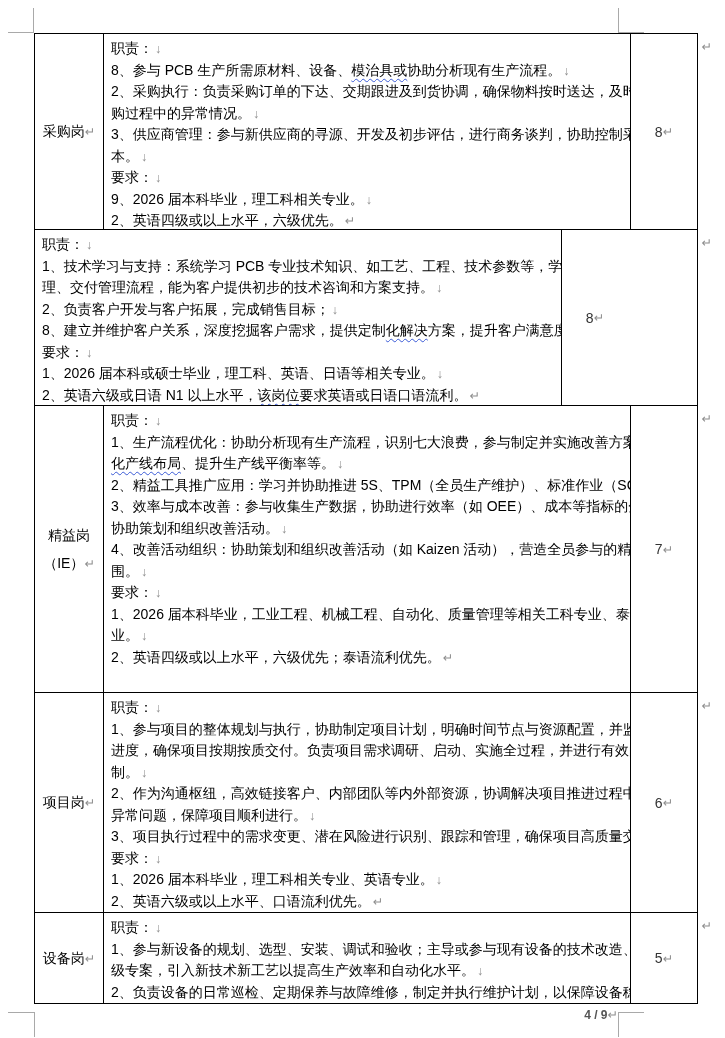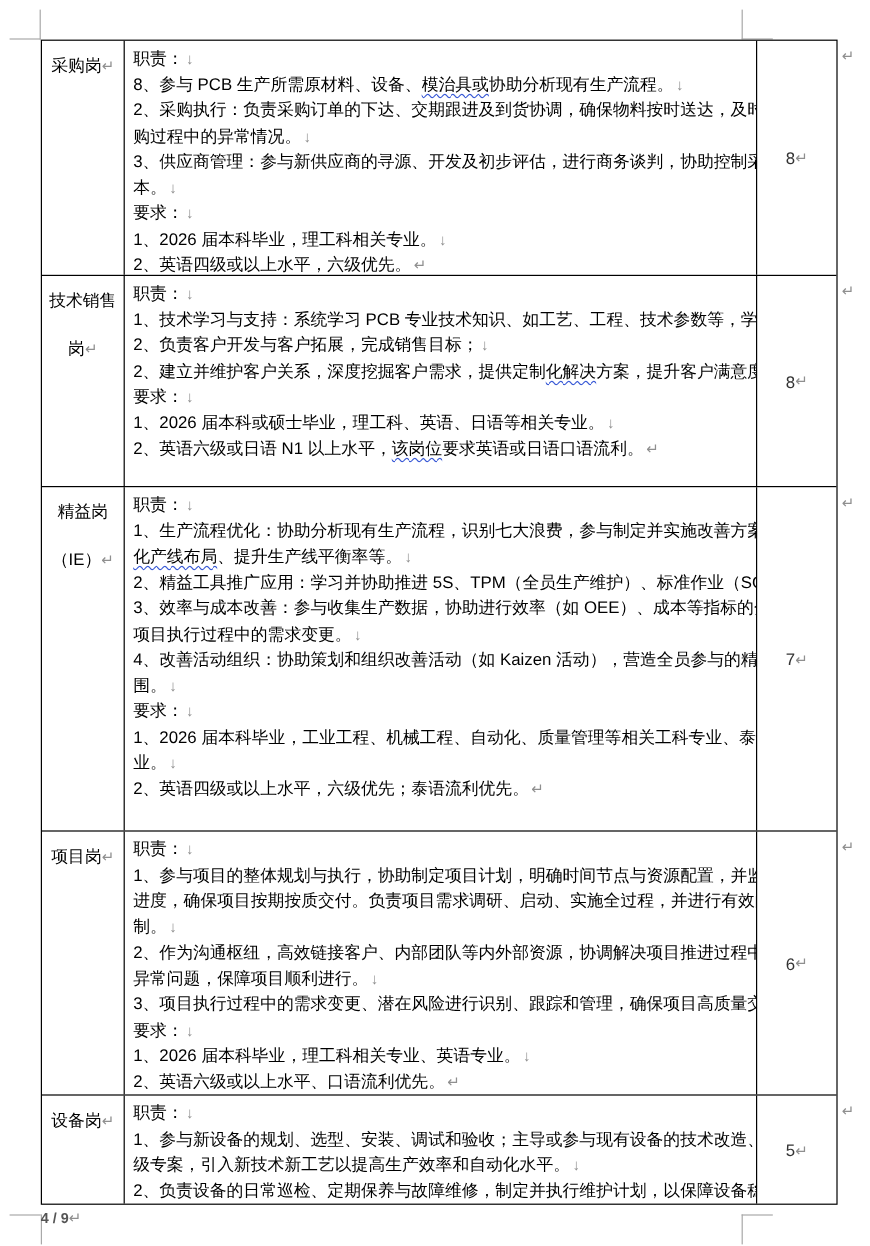--- a/index.html
+++ b/index.html
@@ -32,22 +32,22 @@
   }
   .trow {
     display:flex; position:relative;
     border-bottom:1px solid #000;
     overflow:visible;
   }
   .trow:last-child { border-bottom:none; }
   .cell { overflow:hidden; }
   .cell-pos {
     width:69px; border-right:1px solid #000;
-    display:flex; flex-direction:column; align-items:center;
-    font-size:14px; line-height:40px; text-align:center;
+    display:flex; flex-direction:column; justify-content:center; align-items:center;
+    font-size:14px; line-height:28px; text-align:center;
   }
   .cell-desc {
     width:527px; border-right:1px solid #000;
     padding:4px 6px 0 7px;
     font-size:14px;
   }
   .cell-count {
     width:66px;
     display:flex; align-items:center; justify-content:center;
     font-size:14px; color:#333;
@@ -62,21 +62,21 @@
     text-decoration-thickness:1px;
     text-underline-offset:3px;
   }
   .row-end-mark {
     position:absolute; right:-15px; top:5px;
     color:#8f8f8f; font-size:12.5px;
   }
   
   .footer {
     position:absolute; left:34px; top:1007px; width:584px;
-    text-align:left; font-size:12px; font-weight:bold; color:#555;
+    text-align:right; font-size:12px; font-weight:bold; color:#555;
   }
   .footer .mark { font-weight:normal; }
 </style>
 </head>
 <body>
 
 <div class="crop v tl-v"></div>
 <div class="crop h tl-h"></div>
 <div class="crop v tr-v"></div>
 <div class="crop h tr-h"></div>
@@ -91,39 +91,36 @@
         <div class="pos-line">采购岗<span class="mark">↵</span></div>
       </div>
       <div class="cell cell-desc">
         <div class="desc-line"><span>职责：</span><span class="mark">↓</span></div>
         <div class="desc-line"><span>8、参与 PCB 生产所需原材料、设备、</span><span class="wavy">模治具或</span><span>协助分析现有生产流程。</span><span class="mark">↓</span></div>
         <div class="desc-line"><span>2、采购执行：负责采购订单的下达、交期跟进及到货协调，确保物料按时送达，及时处理采</span></div>
         <div class="desc-line"><span>购过程中的异常情况。</span><span class="mark">↓</span></div>
         <div class="desc-line"><span>3、供应商管理：参与新供应商的寻源、开发及初步评估，进行商务谈判，协助控制采购成</span></div>
         <div class="desc-line"><span>本。</span><span class="mark">↓</span></div>
         <div class="desc-line"><span>要求：</span><span class="mark">↓</span></div>
-        <div class="desc-line"><span>1、2026 届本科毕业，理工科相关专业。</span><span class="mark">↓</span></div>
+        <div class="desc-line"><span>9、2026 届本科毕业，理工科相关专业。</span><span class="mark">↓</span></div>
         <div class="desc-line"><span>2、英语四级或以上水平，六级优先。</span><span class="mark">↵</span></div>
       </div>
       <div class="cell cell-count">
         <span>8</span>
         <span class="mark">↵</span>
       </div>
       <span class="mark row-end-mark">↵</span>
     </div>
     <div class="trow" style="height: 176px;">
-      <div class="cell cell-pos">
-        <div class="pos-line">技术销售</div>
-        <div class="pos-line">岗<span class="mark">↵</span></div>
-      </div>
       <div class="cell cell-desc">
         <div class="desc-line"><span>职责：</span><span class="mark">↓</span></div>
         <div class="desc-line"><span>1、技术学习与支持：系统学习 PCB 专业技术知识、如工艺、工程、技术参数等，学习项目管</span></div>
+        <div class="desc-line"><span>理、交付管理流程，能为客户提供初步的技术咨询和方案支持。</span><span class="mark">↓</span></div>
         <div class="desc-line"><span>2、负责客户开发与客户拓展，完成销售目标；</span><span class="mark">↓</span></div>
-        <div class="desc-line"><span>2、建立并维护客户关系，深度挖掘客户需求，提供定制</span><span class="wavy">化解决</span><span>方案，提升客户满意度。 </span></div>
+        <div class="desc-line"><span>8、建立并维护客户关系，深度挖掘客户需求，提供定制</span><span class="wavy">化解决</span><span>方案，提升客户满意度。 </span></div>
         <div class="desc-line"><span>要求：</span><span class="mark">↓</span></div>
         <div class="desc-line"><span>1、2026 届本科或硕士毕业，理工科、英语、日语等相关专业。</span><span class="mark">↓</span></div>
         <div class="desc-line"><span>2、英语六级或日语 N1 以上水平，</span><span class="wavy">该岗位</span><span>要求英语或日语口语流利。</span><span class="mark">↵</span></div>
       </div>
       <div class="cell cell-count">
         <span>8</span>
         <span class="mark">↵</span>
       </div>
       <span class="mark row-end-mark">↵</span>
     </div>
@@ -131,21 +128,21 @@
       <div class="cell cell-pos">
         <div class="pos-line">精益岗</div>
         <div class="pos-line">（IE）<span class="mark">↵</span></div>
       </div>
       <div class="cell cell-desc">
         <div class="desc-line"><span>职责：</span><span class="mark">↓</span></div>
         <div class="desc-line"><span>1、生产流程优化：协助分析现有生产流程，识别七大浪费，参与制定并实施改善方案，</span></div>
         <div class="desc-line"><span class="wavy">化产线布局</span><span>、提升生产线平衡率等。</span><span class="mark">↓</span></div>
         <div class="desc-line"><span>2、精益工具推广应用：学习并协助推进 5S、TPM（全员生产维护）、标准作业（SOP）、价</span></div>
         <div class="desc-line"><span>3、效率与成本改善：参与收集生产数据，协助进行效率（如 OEE）、成本等指标的分析，支</span></div>
-        <div class="desc-line"><span>项目执行过程中的需求变更。</span><span class="mark">↓</span></div>
+        <div class="desc-line"><span>协助策划和组织改善活动。</span><span class="mark">↓</span></div>
         <div class="desc-line"><span>4、改善活动组织：协助策划和组织改善活动（如 Kaizen 活动），营造全员参与的精益氛</span></div>
         <div class="desc-line"><span>围。</span><span class="mark">↓</span></div>
         <div class="desc-line"><span>要求：</span><span class="mark">↓</span></div>
         <div class="desc-line"><span>1、2026 届本科毕业，工业工程、机械工程、自动化、质量管理等相关工科专业、泰语专</span></div>
         <div class="desc-line"><span>业。</span><span class="mark">↓</span></div>
         <div class="desc-line"><span>2、英语四级或以上水平，六级优先；泰语流利优先。</span><span class="mark">↵</span></div>
       </div>
       <div class="cell cell-count">
         <span>7</span>
         <span class="mark">↵</span>

